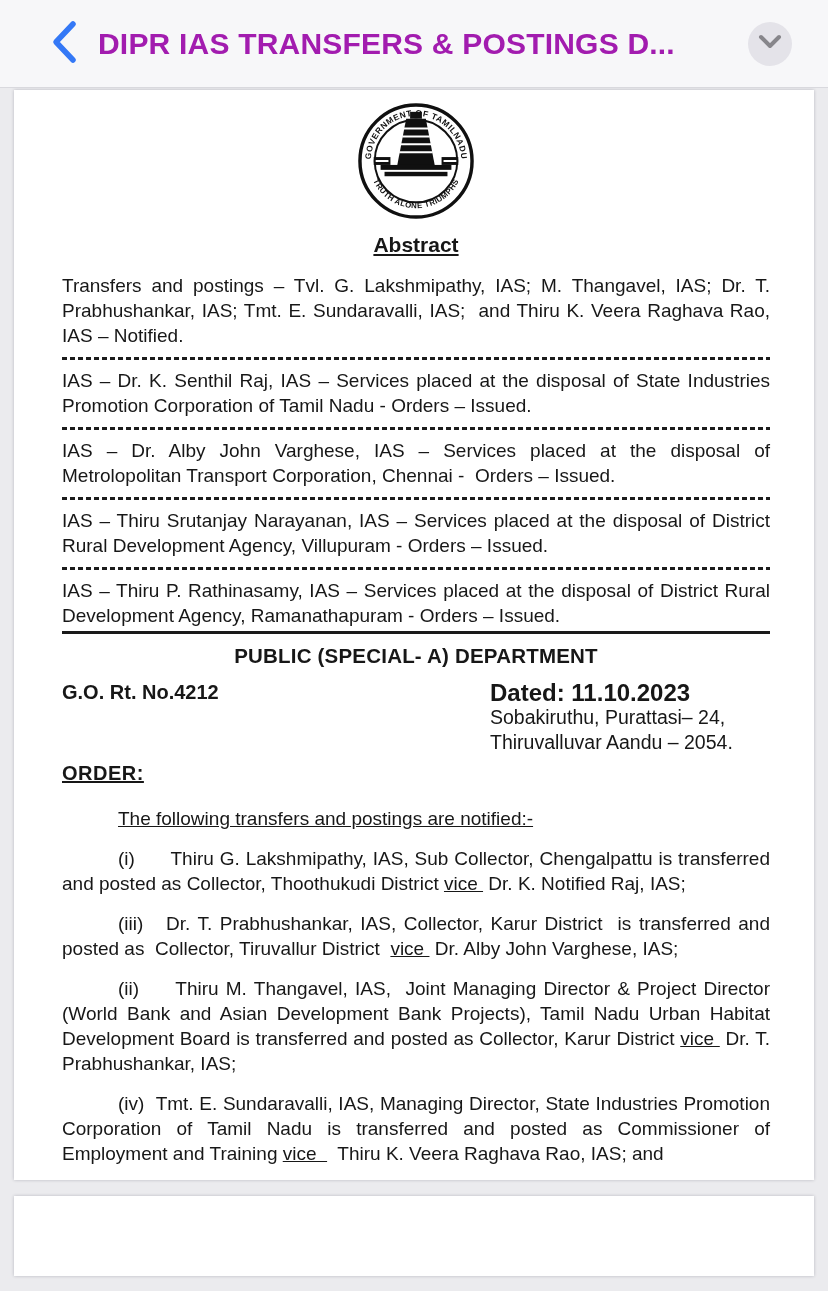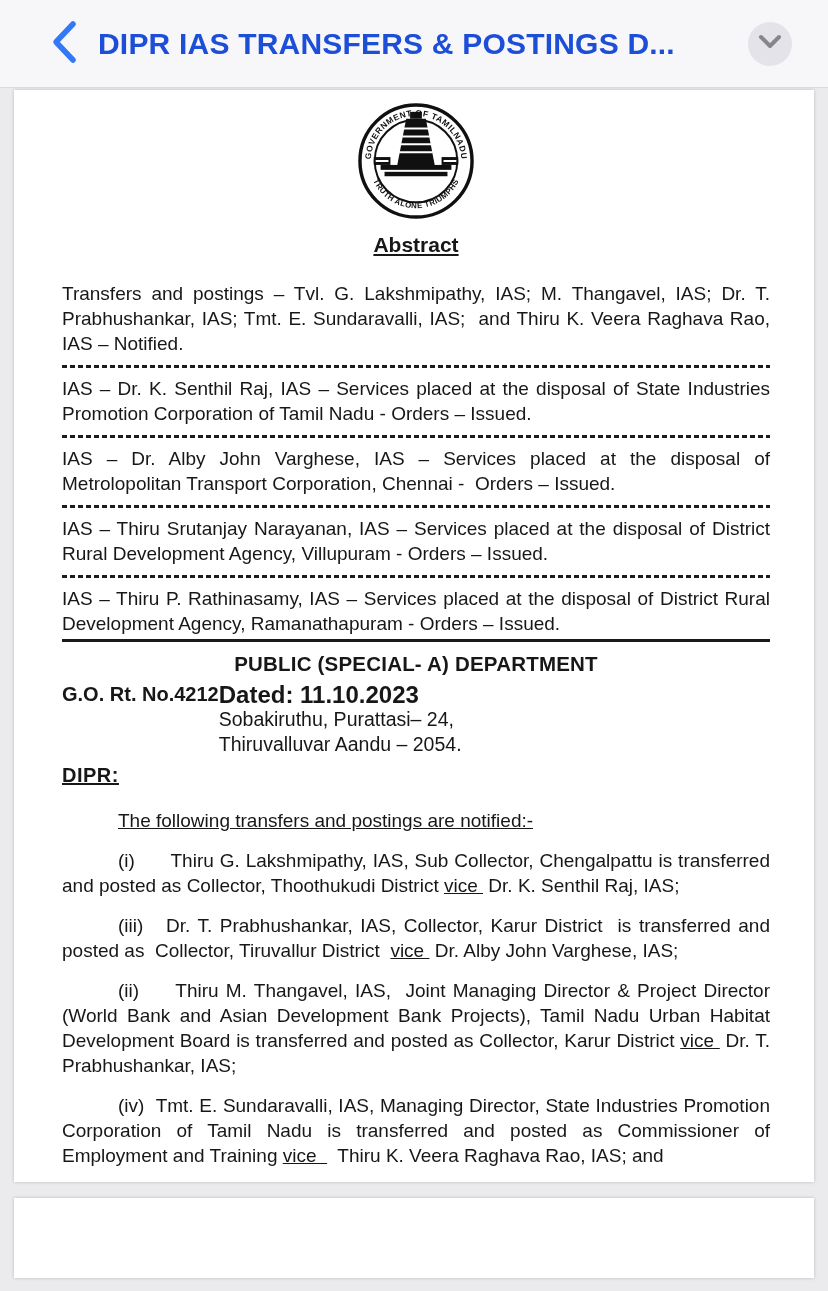--- a/index.html
+++ b/index.html
@@ -22,21 +22,21 @@
     margin-left: 44px;
     display: flex; align-items: center; justify-content: center;
     cursor: pointer;
     background: none; border: none;
   }
   .nav-title {
     flex: 1;
     margin-left: 14px;
     font-size: 30px;
     font-weight: 700;
-    color: #1d4ed8;
+    color: #a21caf;
     letter-spacing: 0.2px;
     white-space: nowrap;
     overflow: hidden;
   }
   .collapse-btn {
     width: 44px; height: 44px;
     margin-right: 36px;
     border-radius: 50%;
     background: #e4e3e9;
     border: none;
@@ -58,39 +58,39 @@
   .jp { text-align: justify; }
 
   .emblem-wrap { text-align: center; padding-top: 2px; }
   .emblem-wrap svg { width: 118px; height: 118px; }
 
   .abstract-title {
     text-align: center;
     font-weight: 700;
     font-size: 21px;
     text-decoration: underline;
-    margin: 6px 0 24px 0;
+    margin: 6px 0 16px 0;
   }
 
   .dashes {
     height: 3px;
     margin: 9px 0 8px 0;
     background: repeating-linear-gradient(90deg, #1c1c1c 0 5px, transparent 5px 8px);
   }
   .solid-line { border-bottom: 3px solid #1a1a1a; margin-top: 3px; }
 
   .dept {
     text-align: center;
     font-weight: 700;
     font-size: 20.5px;
     margin-top: 9px;
     letter-spacing: 0.2px;
   }
 
-  .go-row { display: flex; margin-top: 6px; }
+  .go-row { display: flex; justify-content: space-between; margin-top: 12px; }
   .go-num { font-weight: 700; font-size: 20px; }
   .date-block { width: 280px; }
   .dated { font-weight: 700; font-size: 24px; }
   .date-line { font-size: 19.5px; line-height: 25px; }
 
   .order-label {
     display: inline-block;
     font-weight: 700;
     font-size: 20px;
     text-decoration: underline;
@@ -172,25 +172,25 @@
 
     <div class="go-row">
       <div class="go-num">G.O. Rt. No.4212</div>
       <div class="date-block">
         <div class="dated">Dated: 11.10.2023</div>
         <div class="date-line">Sobakiruthu, Purattasi– 24,</div>
         <div class="date-line">Thiruvalluvar Aandu – 2054.</div>
       </div>
     </div>
 
-    <span class="order-label">DIPR:</span>
+    <span class="order-label">ORDER:</span>
 
     <p class="intro">The following transfers and postings are notified:-</p>
 
-    <p class="order-item jp"><span>(i)&nbsp;&nbsp;&nbsp;&nbsp;&nbsp;&nbsp;Thiru G. Lakshmipathy, IAS, Sub Collector, Chengalpattu is transferred and posted as Collector, Thoothukudi District </span><span class="vice">vice&nbsp;</span><span> Dr. K. Senthil Raj, IAS;</span></p>
+    <p class="order-item jp"><span>(i)&nbsp;&nbsp;&nbsp;&nbsp;&nbsp;&nbsp;Thiru G. Lakshmipathy, IAS, Sub Collector, Chengalpattu is transferred and posted as Collector, Thoothukudi District </span><span class="vice">vice&nbsp;</span><span> Dr. K. Notified Raj, IAS;</span></p>
 
     <p class="order-item jp"><span>(iii)&nbsp;&nbsp;&nbsp;Dr. T. Prabhushankar, IAS, Collector, Karur District&nbsp; is transferred and posted as&nbsp; Collector, Tiruvallur District &nbsp;</span><span class="vice">vice&nbsp;</span><span> Dr. Alby John Varghese, IAS;</span></p>
 
     <p class="order-item jp"><span>(ii)&nbsp;&nbsp;&nbsp;&nbsp;&nbsp;Thiru M. Thangavel, IAS,&nbsp; Joint Managing Director &amp; Project Director (World Bank and Asian Development Bank Projects), Tamil Nadu Urban Habitat Development Board is transferred and posted as Collector, Karur District </span><span class="vice">vice&nbsp;</span><span> Dr. T. Prabhushankar, IAS;</span></p>
 
     <p class="order-item jp"><span>(iv)&nbsp;&nbsp;Tmt. E. Sundaravalli, IAS, Managing Director, State Industries Promotion Corporation of Tamil Nadu is transferred and posted as Commissioner of Employment and Training </span><span class="vice">vice&nbsp;&nbsp;</span><span>&nbsp; Thiru K. Veera Raghava Rao, IAS; and</span></p>
 
   </div>
 
   <div class="page page2"></div>

